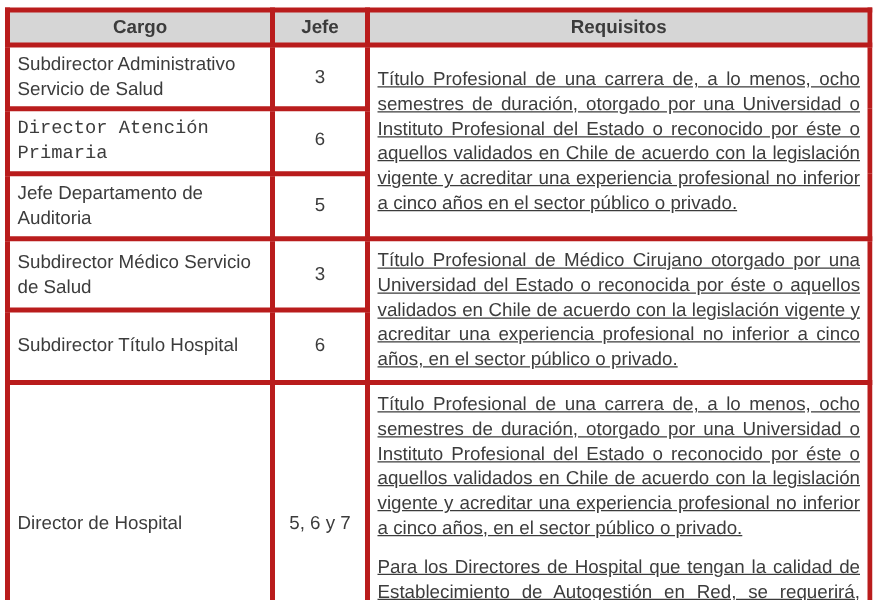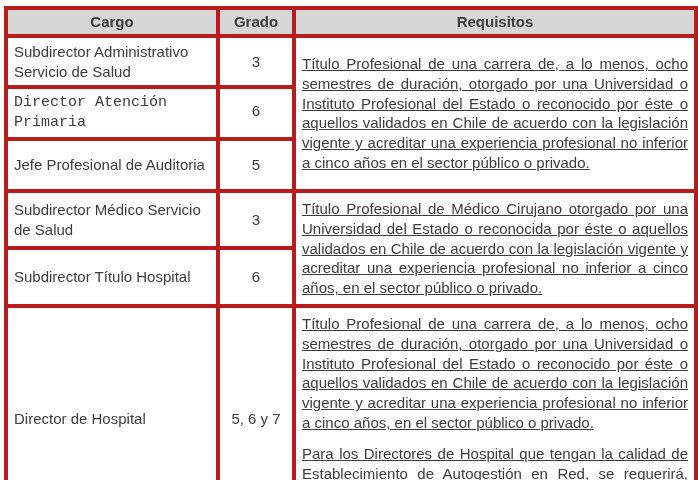--- a/index.html
+++ b/index.html
@@ -74,38 +74,38 @@
 <div class="page">
   <table class="doc-table">
     <colgroup>
       <col class="c-cargo">
       <col class="c-grado">
       <col class="c-req">
     </colgroup>
     <thead>
       <tr>
         <th class="hdr">Cargo</th>
-        <th class="hdr">Grado</th>
+        <th class="hdr">Jefe</th>
         <th class="hdr">Requisitos</th>
       </tr>
     </thead>
     <tbody>
       <tr class="r1">
         <td class="cargo">Subdirector Administrativo Servicio de Salud</td>
         <td class="grado">3</td>
         <td class="req" rowspan="3">
           <p>Título Profesional de una carrera de, a lo menos, ocho semestres de duración, otorgado por una Universidad o Instituto Profesional del Estado o reconocido por éste o aquellos validados en Chile de acuerdo con la legislación vigente y acreditar una experiencia profesional no inferior a cinco años en el sector público o privado.</p>
         </td>
       </tr>
       <tr class="r2">
         <td class="cargo">Director Atención Primaria</td>
         <td class="grado">6</td>
       </tr>
       <tr class="r3">
-        <td class="cargo">Jefe Profesional de Auditoria</td>
+        <td class="cargo">Jefe Departamento de Auditoria</td>
         <td class="grado">5</td>
       </tr>
       <tr class="r4">
         <td class="cargo">Subdirector Médico Servicio de Salud</td>
         <td class="grado">3</td>
         <td class="req" rowspan="2">
           <p>Título Profesional de Médico Cirujano otorgado por una Universidad del Estado o reconocida por éste o aquellos validados en Chile de acuerdo con la legislación vigente y acreditar una experiencia profesional no inferior a cinco años, en el sector público o privado.</p>
         </td>
       </tr>
       <tr class="r5">

